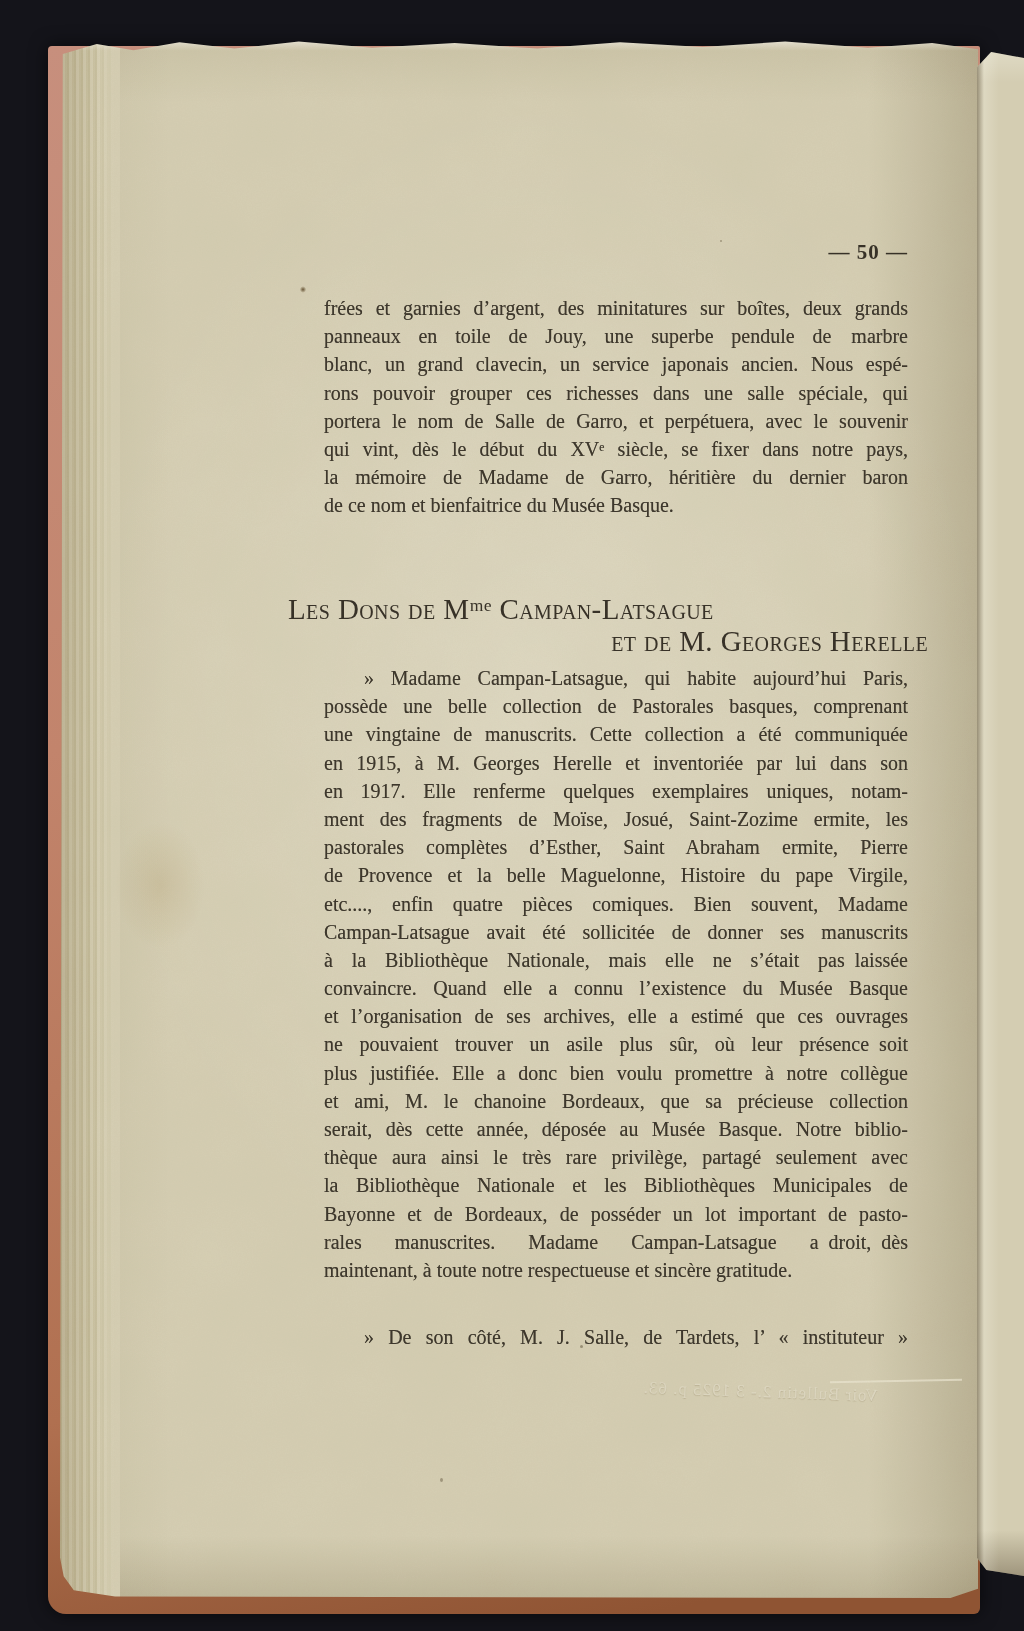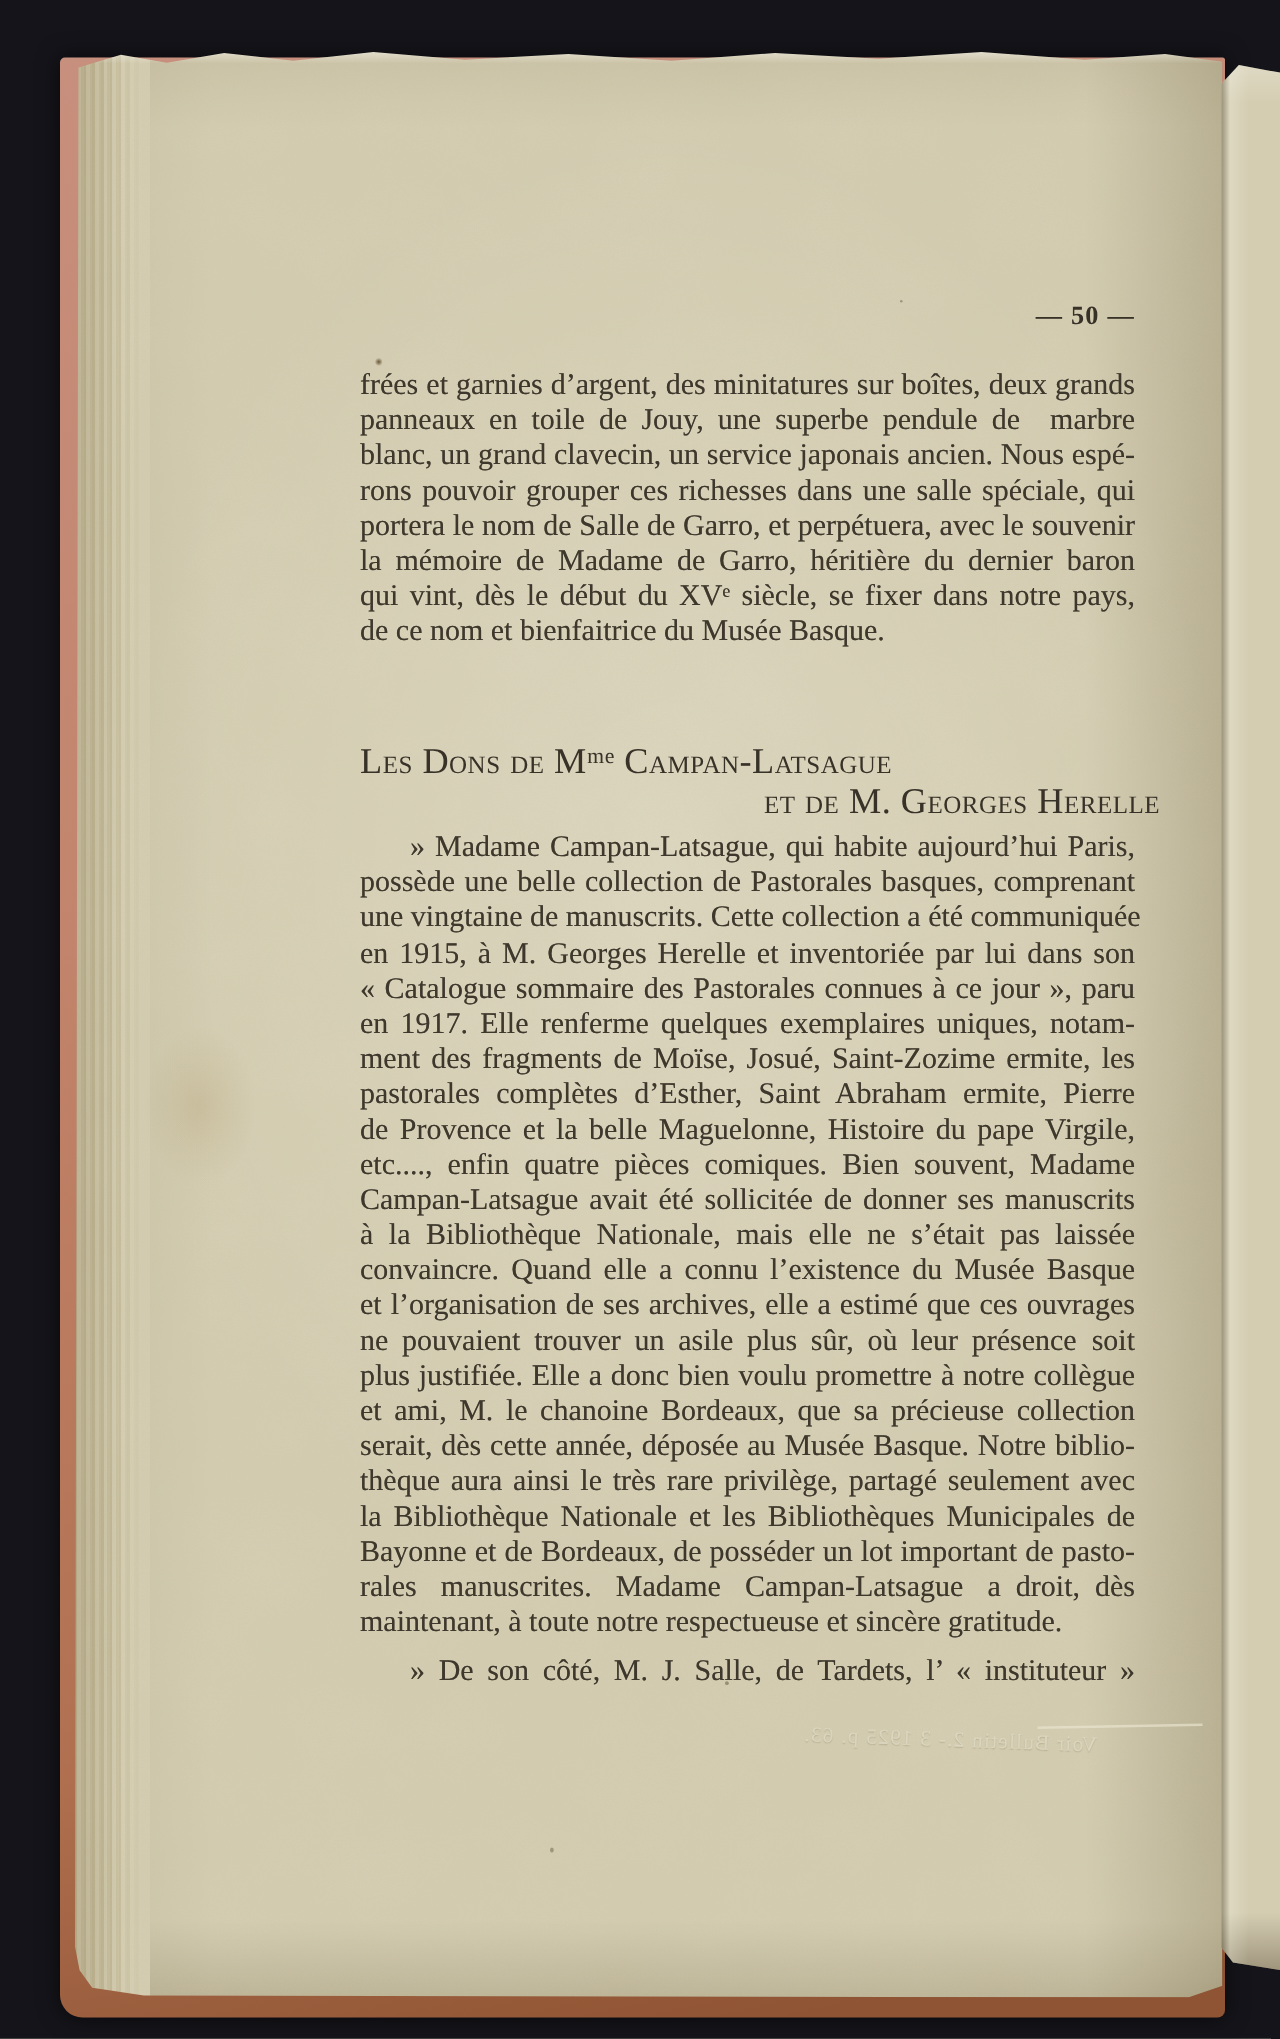--- a/index.html
+++ b/index.html
@@ -56,24 +56,25 @@
   }
 
   
   .textblock{position:absolute;left:228px;width:620px;color:#3e382d;}
   .pageno{
     top:198px;height:28px;line-height:28px;
     font-size:21px;font-weight:bold;letter-spacing:1px;
     text-align:right;color:#373127;
   }
   .para .line{
-    height:28.2px;line-height:28.2px;font-size:24px;
+    height:28.2px;line-height:28.2px;font-size:20px;
     text-align:justify;text-align-last:justify;
     text-shadow:0 0 0.5px rgba(62,56,45,0.55);
     white-space:nowrap;
+    margin-left:36px;
   }
   .line.indent{padding-left:40px;}
   .line.last-left{text-align-last:left;}
   .p1{top:254px;}
   .p2{top:624px;}
   .p3{top:1283px;}
   .heading{font-variant:small-caps;font-size:29px;letter-spacing:0.4px;color:#383228;margin-top:20px;}
   .heading-1{position:absolute;left:228px;width:620px;top:534px;height:30px;line-height:30px;}
   .heading-2{position:absolute;left:228px;width:640px;top:566px;height:30px;line-height:30px;text-align:right;}
 
@@ -110,34 +111,33 @@
     <div class="deckle-top"></div>
 
     <div class="textblock pageno" style="position:absolute;">— 50 —</div>
 
     <div class="textblock para p1" style="position:absolute;">
         <div class="line">frées et garnies d’argent, des minitatures sur boîtes, deux grands</div>
         <div class="line">panneaux en toile de Jouy, une superbe pendule de  marbre</div>
         <div class="line">blanc, un grand clavecin, un service japonais ancien. Nous espé-</div>
         <div class="line">rons pouvoir grouper ces richesses dans une salle spéciale, qui</div>
         <div class="line">portera le nom de Salle de Garro, et perpétuera, avec le souvenir</div>
+        <div class="line">qui vint, dès le début du XVᵉ siècle, se fixer dans notre pays,</div>
         <div class="line">la mémoire de Madame de Garro, héritière du dernier baron</div>
-        <div class="line">qui vint, dès le début du XVᵉ siècle, se fixer dans notre pays,</div>
         <div class="line last-left">de ce nom et bienfaitrice du Musée Basque.</div>
       </div>
 
     <div class="heading heading-1">Les Dons de Mᵐᵉ Campan-Latsague</div>
     <div class="heading heading-2">et de M. Georges Herelle</div>
 
     <div class="textblock para p2" style="position:absolute;">
         <div class="line indent">» Madame Campan-Latsague, qui habite aujourd’hui Paris,</div>
         <div class="line">possède une belle collection de Pastorales basques, comprenant</div>
         <div class="line">une vingtaine de manuscrits. Cette collection a été communiquée</div>
         <div class="line">en 1915, à M. Georges Herelle et inventoriée par lui dans son</div>
-        <div class="line">« Catalogue sommaire des Pastorales connues à ce jour », paru</div>
         <div class="line">en 1917. Elle renferme quelques exemplaires uniques, notam-</div>
         <div class="line">ment des fragments de Moïse, Josué, Saint-Zozime ermite, les</div>
         <div class="line">pastorales complètes d’Esther, Saint Abraham ermite, Pierre</div>
         <div class="line">de Provence et la belle Maguelonne, Histoire du pape Virgile,</div>
         <div class="line">etc...., enfin quatre pièces comiques. Bien souvent, Madame</div>
         <div class="line">Campan-Latsague avait été sollicitée de donner ses manuscrits</div>
         <div class="line">à la Bibliothèque Nationale, mais elle ne s’était pas laissée</div>
         <div class="line">convaincre. Quand elle a connu l’existence du Musée Basque</div>
         <div class="line">et l’organisation de ses archives, elle a estimé que ces ouvrages</div>
         <div class="line">ne pouvaient trouver un asile plus sûr, où leur présence soit</div>

